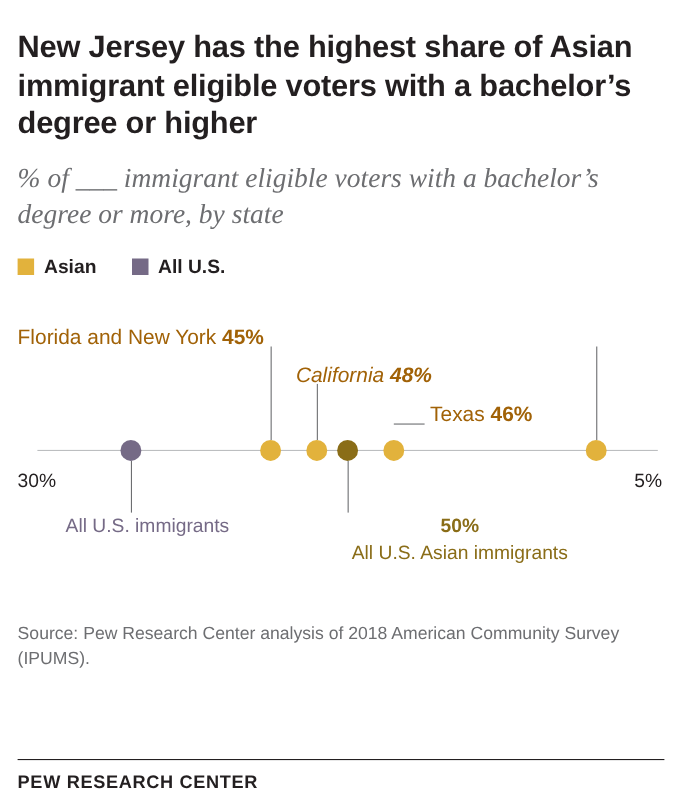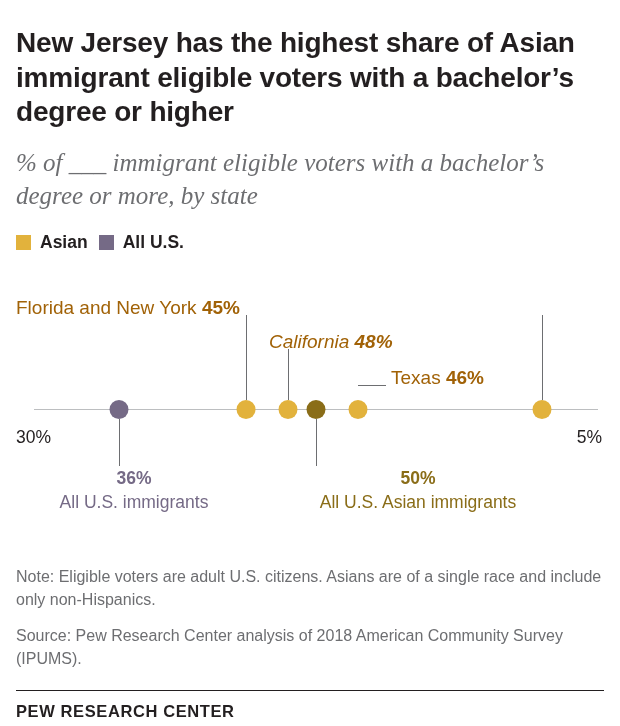--- a/index.html
+++ b/index.html
@@ -34,21 +34,21 @@
     font-style: italic;
     font-size: 25px;
     line-height: 1.32;
     color: #6d6e71;
     margin: 16px 0 0 0;
   }
   .legend {
     margin-top: 20px;
     display: flex;
     align-items: center;
-    gap: 11px;
+    gap: 32px;
   }
   .legend-item {
     display: flex;
     align-items: center;
     gap: 9px;
   }
   .legend-swatch {
     width: 15px;
     height: 15px;
     display: inline-block;
@@ -203,31 +203,29 @@
     <div class="callout" style="left:253px;top:64px;font-style:italic;">
       <span>California</span>
       <b>48%</b>
     </div>
     <div class="callout" style="left:375px;top:100px;">
       <span>Texas</span>
       <b>46%</b>
     </div>
 
     <div class="below-label" style="left:118px;top:200px;color:#756a86;">
-      <span class="val">36%</span>
       <span class="nm">All U.S. immigrants</span>
     </div>
     <div class="below-label" style="left:402px;top:200px;color:#8a6d18;">
       <span class="val">50%</span>
       <span class="nm">All U.S. Asian immigrants</span>
     </div>
 
   </div>
 
   <div class="notes">
-    <p>Note: Eligible voters are adult U.S. citizens. Asians are of a single race and include only non-Hispanics.</p>
     <p>Source: Pew Research Center analysis of 2018 American Community Survey (IPUMS).</p>
   </div>
 
   <div class="rule"></div>
   <div class="brand">PEW RESEARCH CENTER</div>
 
 </div>
 
 </body></html>

